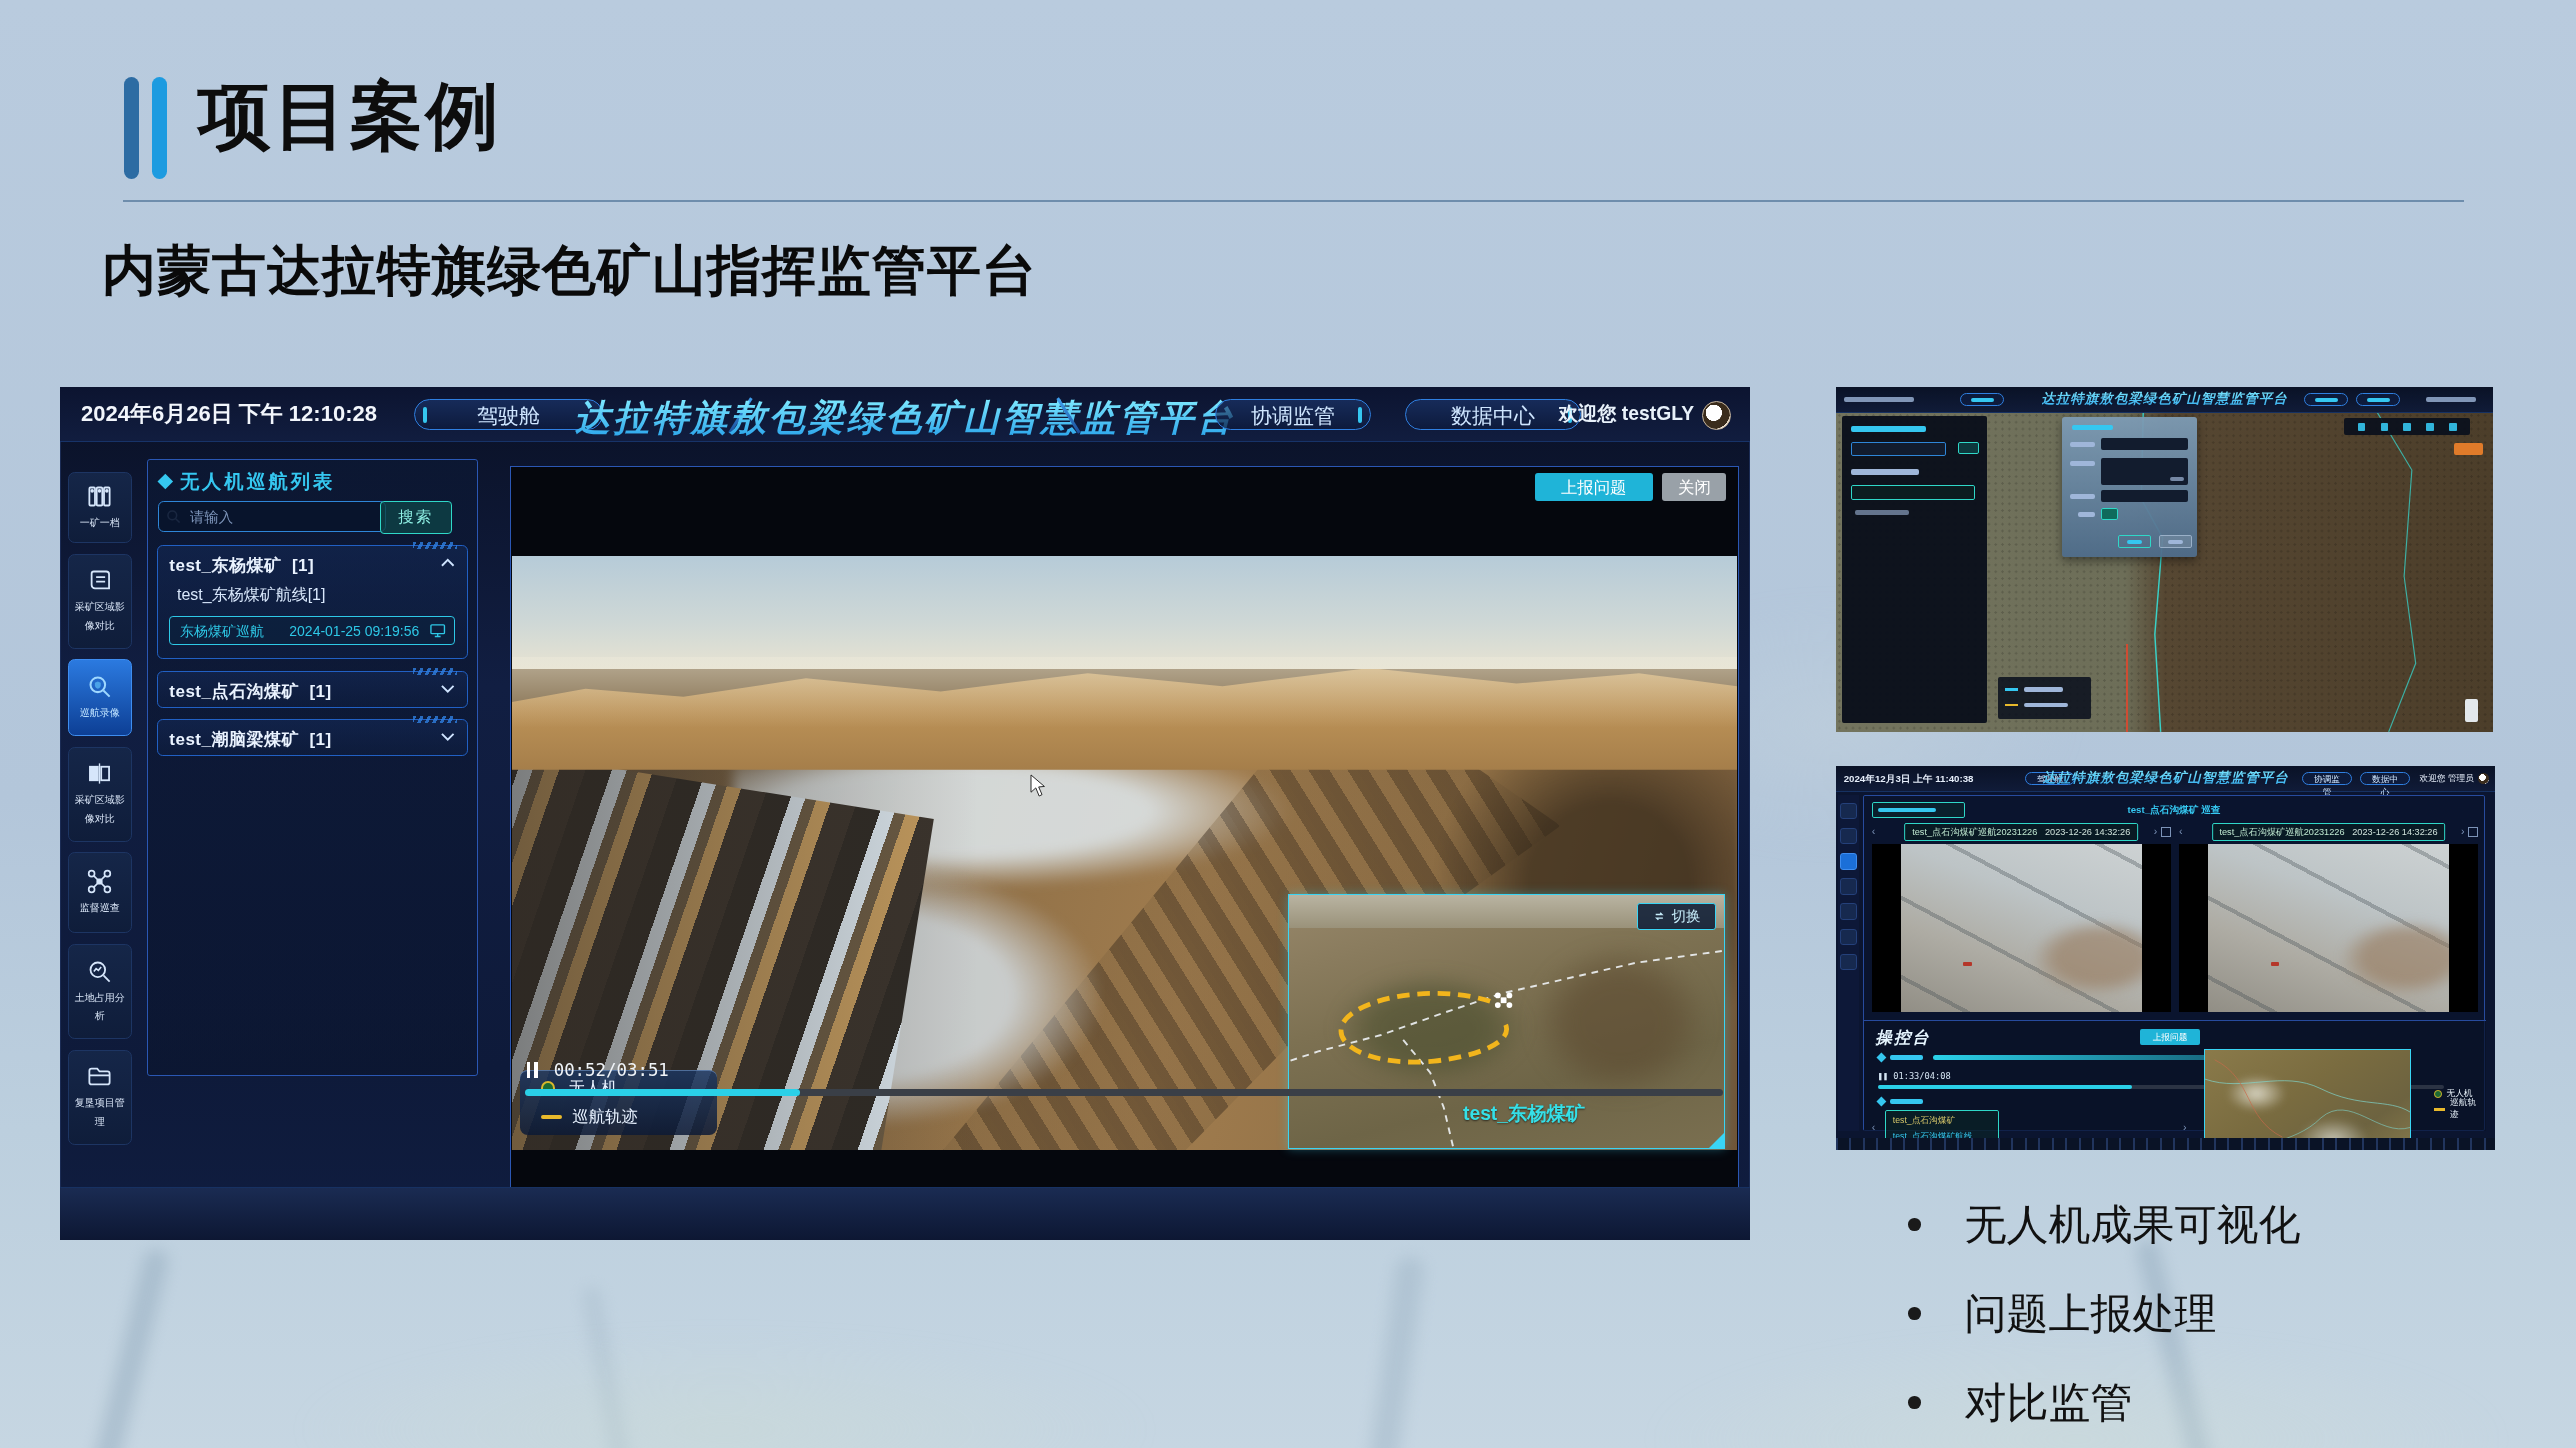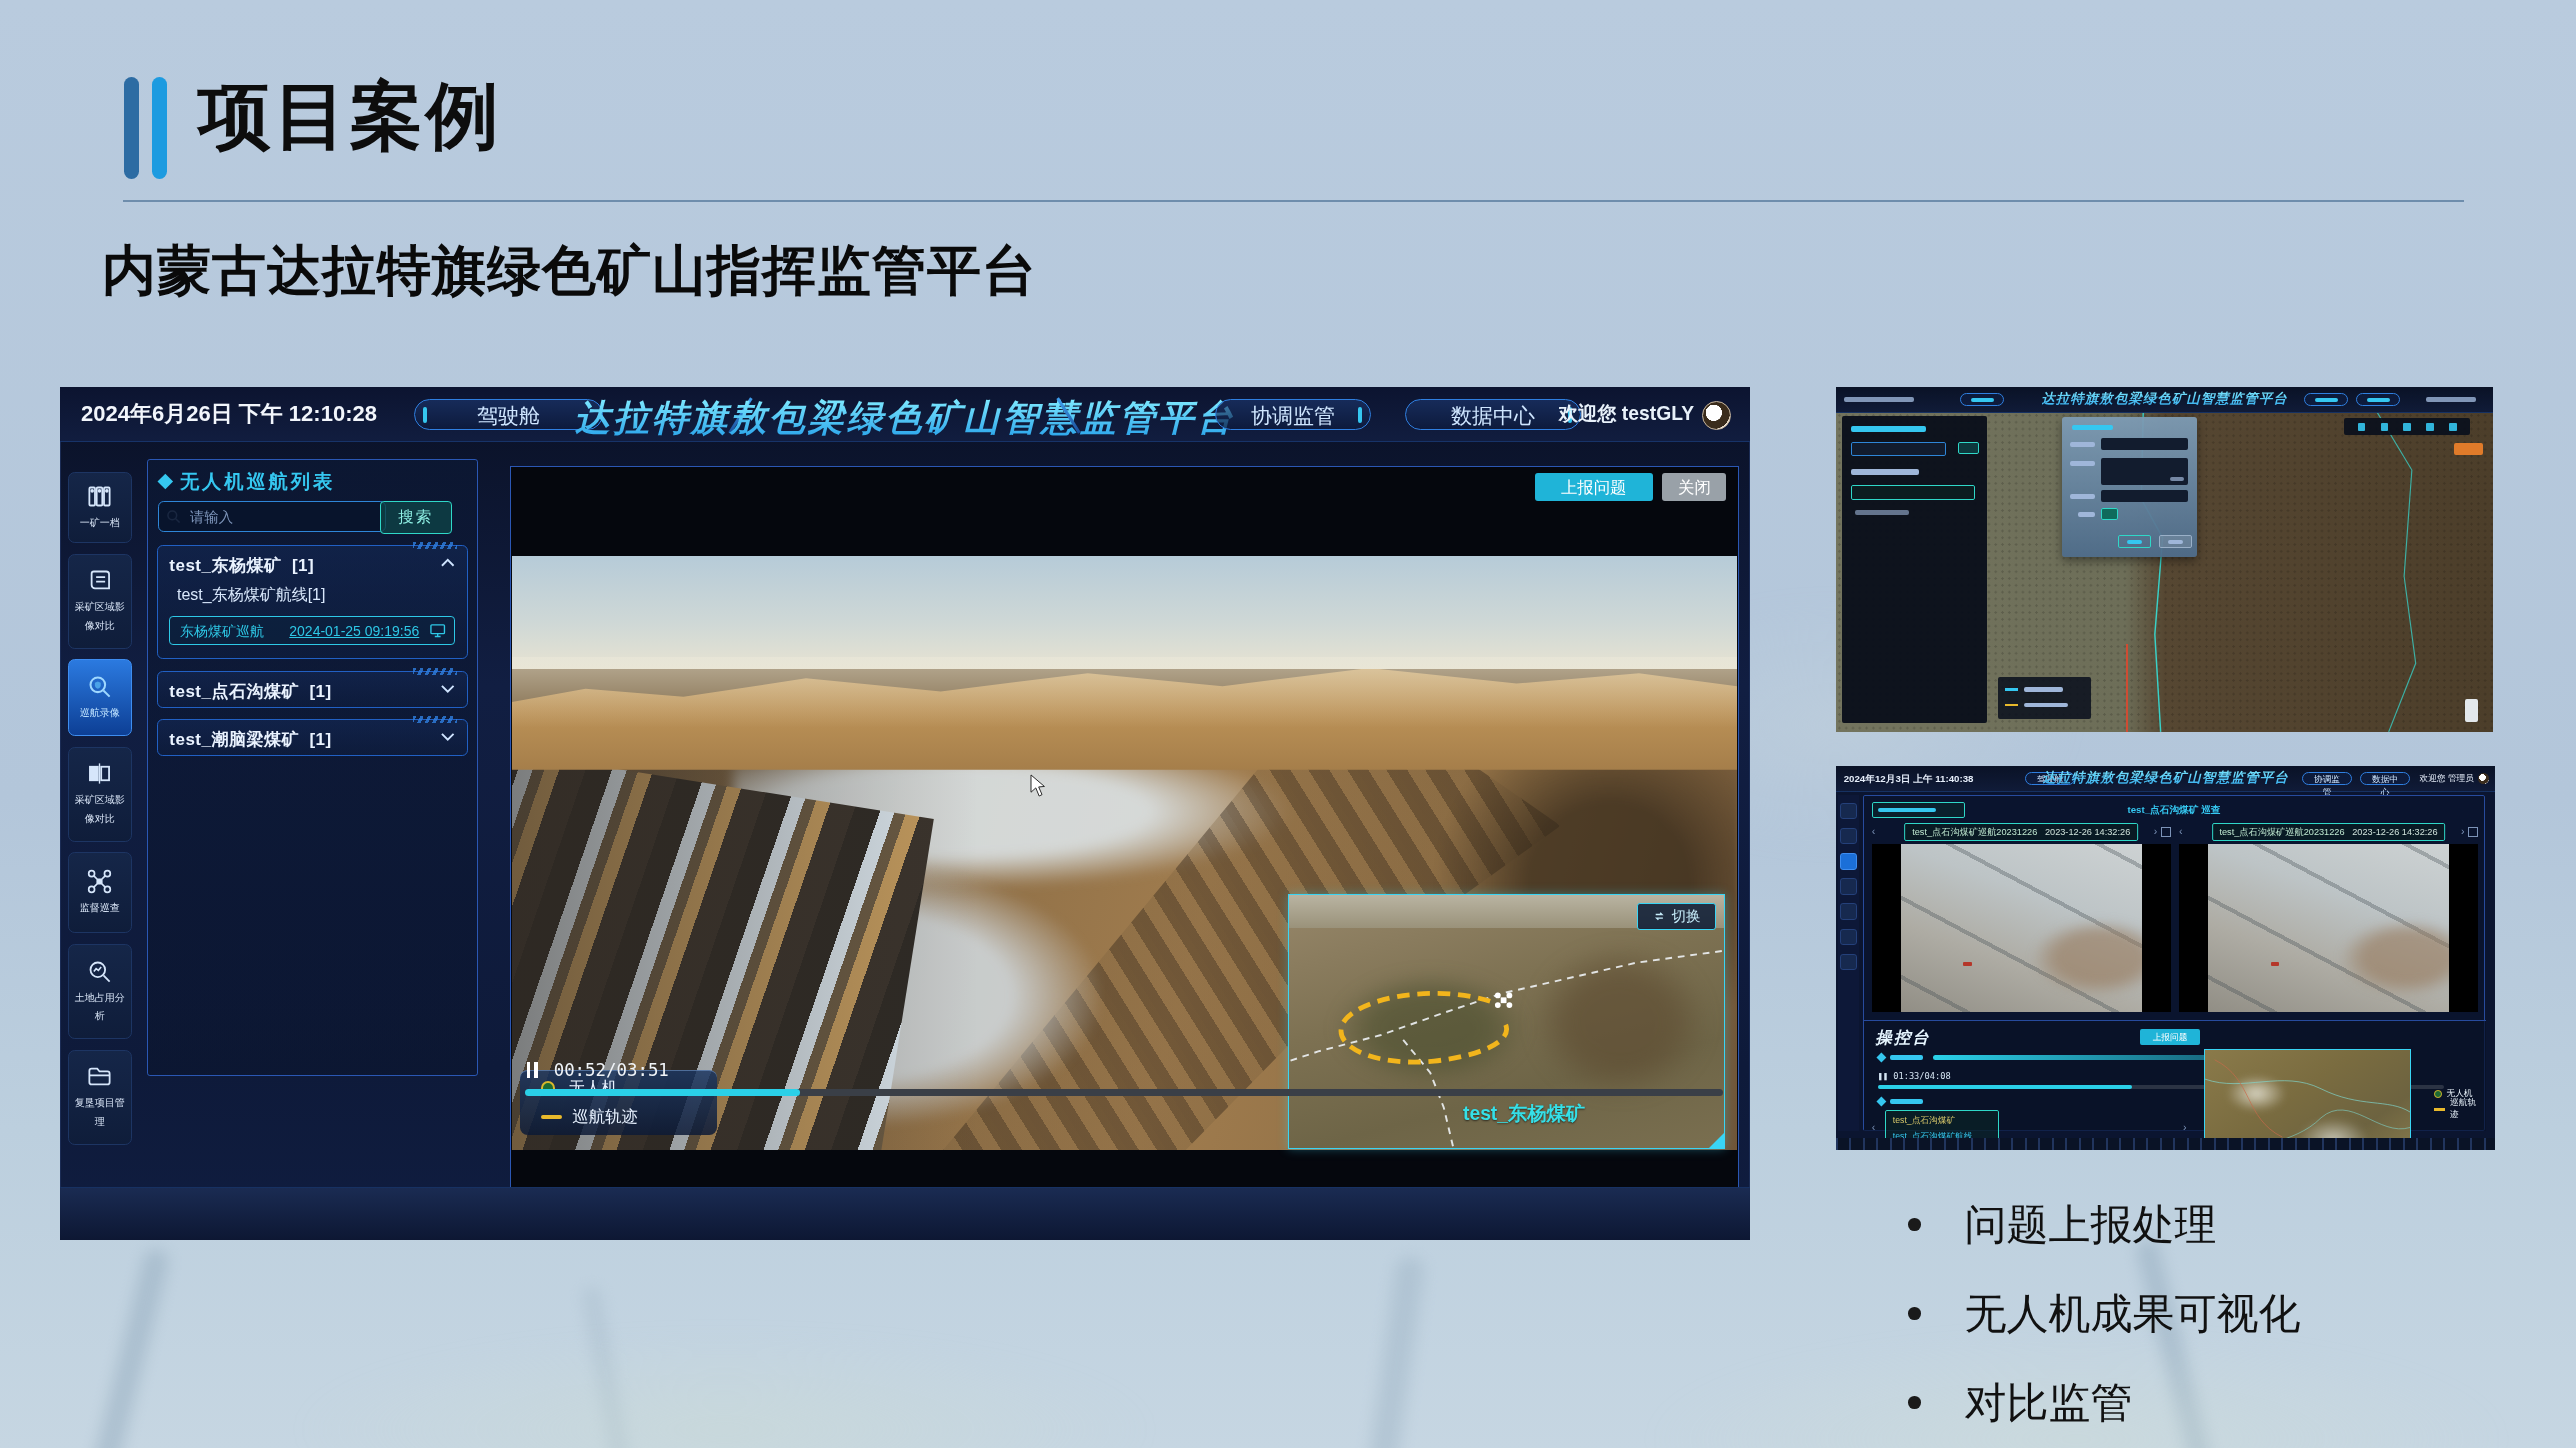--- a/index.html
+++ b/index.html
@@ -63,21 +63,21 @@
   .gcard{position:absolute;left:8.7px;width:311px;border:1px solid #2160c4;border-radius:5.8px;
     background:linear-gradient(180deg,rgba(20,42,88,.55),rgba(14,30,64,.45));box-sizing:border-box;}
   .ghead{position:relative;height:35px;}
   .gname{position:absolute;left:11.6px;top:7.7px;font-size:17px;font-weight:bold;color:#eaf3ff;letter-spacing:0.5px;}
   .chev{position:absolute;right:11.6px;top:10.6px;width:15.5px;height:11.6px;}
   .hatch{position:absolute;right:9.7px;top:-3.9px;width:44px;height:6.8px;opacity:.8;
     background:repeating-linear-gradient(115deg,#2f7fe0 0 2.9px,transparent 2.9px 6.8px);}
   .route{position:absolute;left:19.3px;top:39px;font-size:16px;color:#d9e8fc;}
   .rec{position:absolute;left:11.6px;top:70px;width:286px;height:29px;border:1px solid #2ec8e6;border-radius:3.9px;
     background:rgba(10,34,60,.5);color:#2ec8e6;font-size:14px;box-sizing:border-box;}
-  .rec .rn{position:absolute;left:9.7px;top:5.8px;} .rec .rt{position:absolute;right:35px;top:5.8px;text-decoration:underline;}
+  .rec .rn{position:absolute;left:9.7px;top:5.8px;} .rec .rt{position:absolute;right:35px;top:5.8px;}
   .rec .mon{position:absolute;right:7.7px;top:4.8px;width:17.4px;height:17.4px;}
 
   .vidp{position:absolute;left:450px;top:79px;width:1229px;height:722px;background:#05070d;
     border:1px solid #2b57b4;box-sizing:border-box;}
   .vbtns{position:absolute;right:11.6px;top:5.8px;display:flex;gap:9.7px;}
   .btn-report{width:118px;height:28px;background:#1fb4d8;border-radius:2.9px;color:#fff;font-size:16.4px;text-align:center;line-height:28px;}
   .btn-close{width:64px;height:28px;background:#99a1a8;border-radius:2.9px;color:#fff;font-size:16.4px;text-align:center;line-height:28px;}
   .vimg{position:absolute;left:1px;top:89px;width:1225px;height:594px;overflow:hidden;background:#7d6645;}
   .sky{position:absolute;left:0;top:0;width:100%;height:19%;background:linear-gradient(180deg,#b6cbd8 0%,#cfd8d6 60%,#e7e3d2 100%);}
   .fhills{position:absolute;left:0;top:14%;width:100%;height:22%;
@@ -610,25 +610,25 @@
             <span>巡航轨迹</span>
           </div>
       </div>
     </div>
     <div class="ticks"></div>
   </div>
 
   <div class="bullets">
     <div class="bullet">
         <span class="dot"></span>
-        <span class="bt">问题上报处理</span>
+        <span class="bt">无人机成果可视化</span>
       </div>
     <div class="bullet">
         <span class="dot"></span>
-        <span class="bt">无人机成果可视化</span>
+        <span class="bt">问题上报处理</span>
       </div>
     <div class="bullet">
         <span class="dot"></span>
         <span class="bt">对比监管</span>
       </div>
   </div>
 
 </div>
 
 

